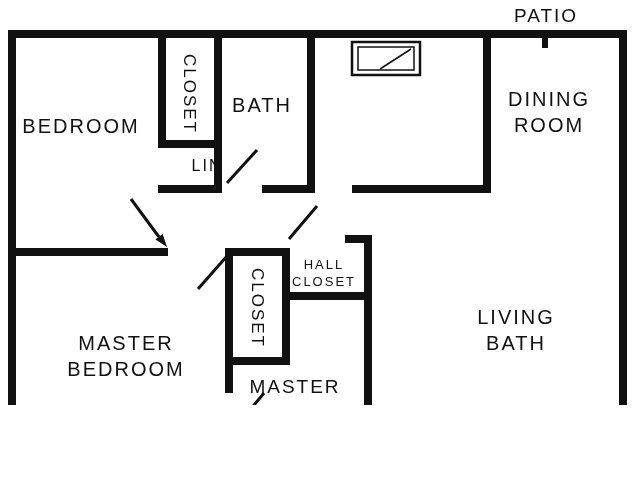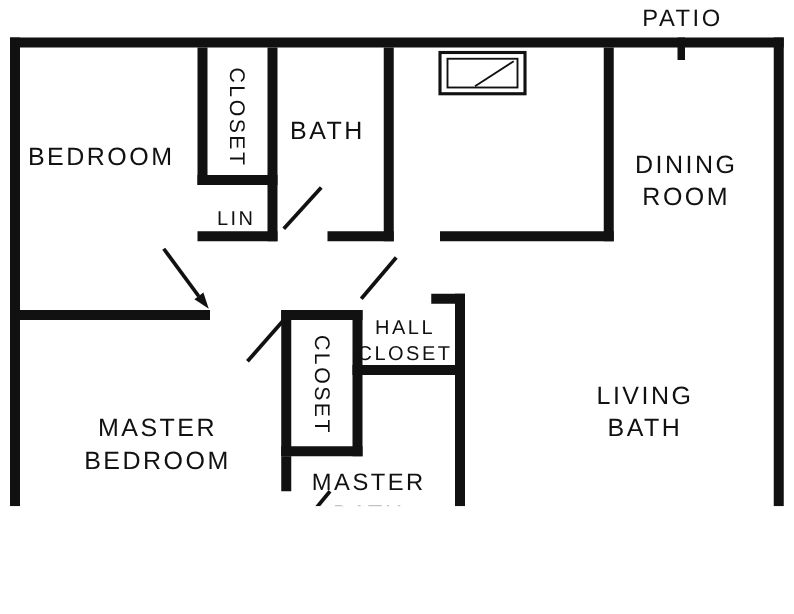--- a/index.html
+++ b/index.html
@@ -79,32 +79,32 @@
   </svg>
 
   <div class="label" style="left:546px; top:16px; font-size:19px;">PATIO</div>
 
   <div class="label" style="left:81px; top:126px; font-size:20px;">BEDROOM</div>
 
   <div class="label vertical" style="left:189px; top:94px; font-size:17px;">CLOSET</div>
 
   <div class="label" style="left:262px; top:105px; font-size:20px;">BATH</div>
 
-  <div class="label" style="left:189px; top:166px; font-size:16px;margin-top:10px;">LIN</div>
+  <div class="label" style="left:207px; top:166px; font-size:16px;">LIN</div>
 
 
-  <div class="label" style="left:549px; top:112px; font-size:20px;margin-top:33px;">DINING
+  <div class="label" style="left:549px; top:112px; font-size:20px;">DINING
 ROOM</div>
 
   <div class="label" style="left:126px; top:356px; font-size:20px;">MASTER
 BEDROOM</div>
 
   <div class="label vertical" style="left:257px; top:308px; font-size:17px;">CLOSET</div>
 
-  <div class="label" style="left:324px; top:274px; font-size:16px;">HALL
+  <div class="label" style="left:324px; top:274px; font-size:13px;">HALL
 CLOSET</div>
 
   <div class="label" style="left:295px; top:400px; font-size:19px;">MASTER
 BATH</div>
 
   <div class="label" style="left:516px; top:330px; font-size:20px;">LIVING
 BATH</div>
 
 </div>
 

